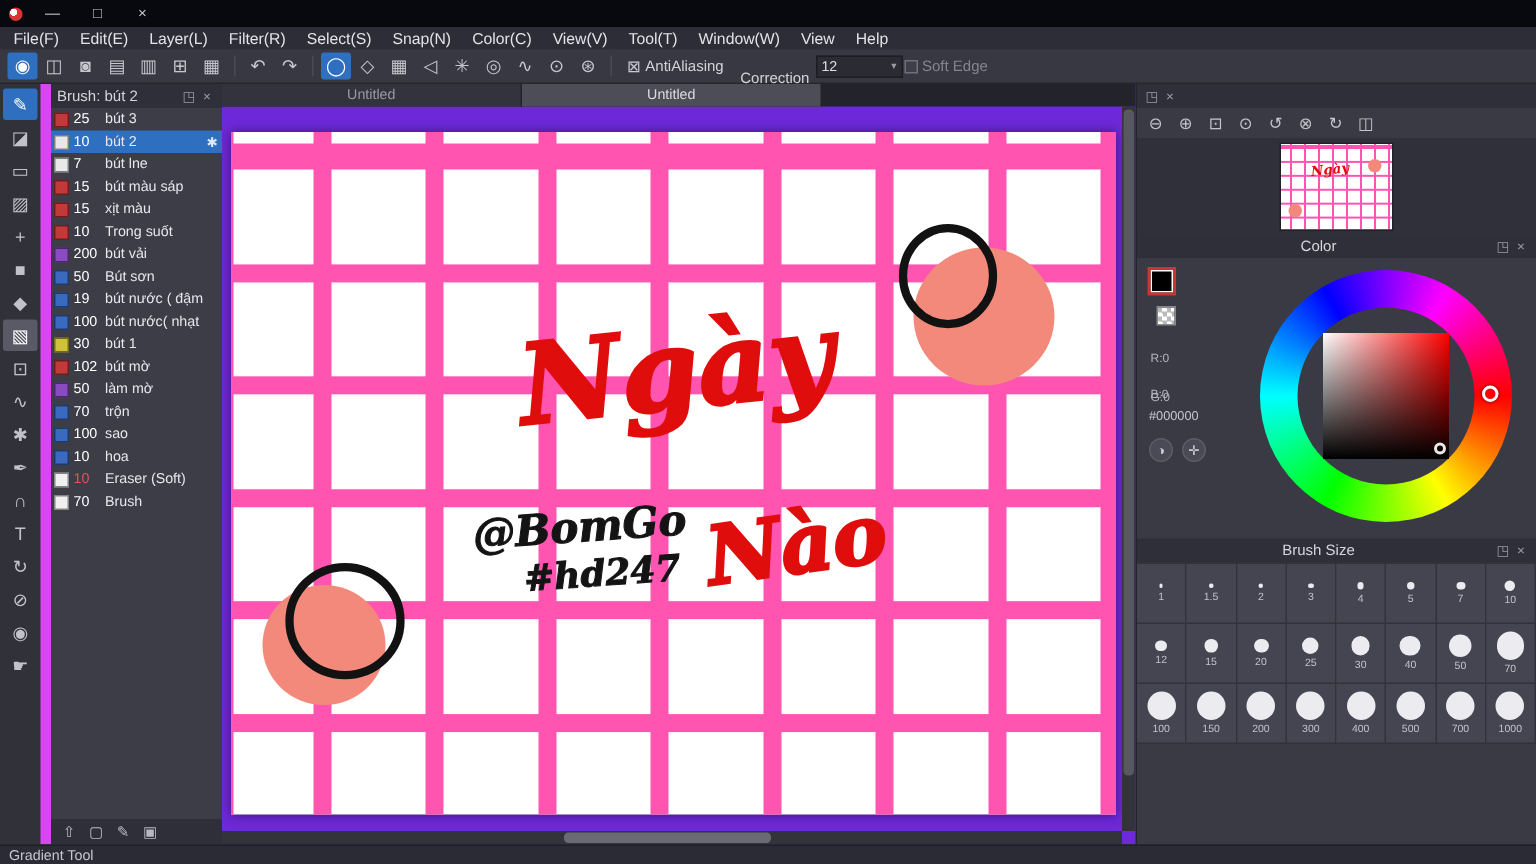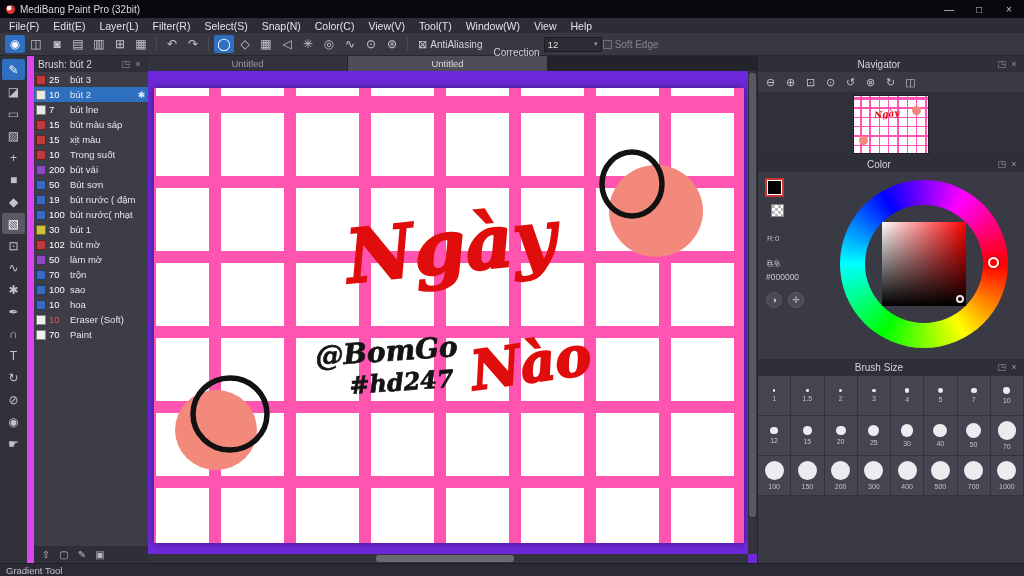--- a/index.html
+++ b/index.html
@@ -104,21 +104,20 @@
   .bs-num{font-size:7px;color:#c2c2cc;line-height:1}
   .panel-fill{flex:1;background:#3a3a44}
 
   .statusbar{position:absolute;left:0;right:0;bottom:0;height:13px;background:#2b2b35;display:flex;align-items:center;padding-left:6px;font-size:9.5px;color:#c6c6d0;border-top:1px solid #1f1f28}
 </style>
 </head>
 <body>
 
 <div class="titlebar">
   <div class="app-icon"></div>
-  <div class="title">MediBang Paint Pro (32bit)</div>
   <div class="win-btn">—</div>
   <div class="win-btn">□</div>
   <div class="win-btn">×</div>
 </div>
 
 <div class="menubar">
     <div class="menu-item">File(F)</div>
     <div class="menu-item">Edit(E)</div>
     <div class="menu-item">Layer(L)</div>
     <div class="menu-item">Filter(R)</div>
@@ -282,21 +281,21 @@
           <span class="bname">hoa</span>
         </div>
         <div class="brush-row">
           <span class="chip" style="background: rgb(240, 240, 240);"></span>
           <span class="bnum" style="color: rgb(224, 85, 85);">10</span>
           <span class="bname">Eraser (Soft)</span>
         </div>
         <div class="brush-row">
           <span class="chip" style="background: rgb(240, 240, 240);"></span>
           <span class="bnum">70</span>
-          <span class="bname">Paint</span>
+          <span class="bname">Brush</span>
         </div>
       </div>
     <div class="brush-footer">
         <div class="bf-icon">⇧</div>
         <div class="bf-icon">▢</div>
         <div class="bf-icon">✎</div>
         <div class="bf-icon">▣</div>
       </div>
   </div>
 
@@ -323,21 +322,20 @@
         <div class="vthumb"></div>
       </div>
     <div class="hscroll">
         <div class="hthumb"></div>
       </div>
   </div>
 
   <div class="right-panel">
 
     <div class="panel-header">
-      <span class="ph-title center">Navigator</span>
       <span class="ph-icon">◳</span>
       <span class="ph-icon">×</span>
     </div>
     <div class="nav-toolbar">
         <div class="nav-icon">⊖</div>
         <div class="nav-icon">⊕</div>
         <div class="nav-icon">⊡</div>
         <div class="nav-icon">⊙</div>
         <div class="nav-icon">↺</div>
         <div class="nav-icon">⊗</div>

